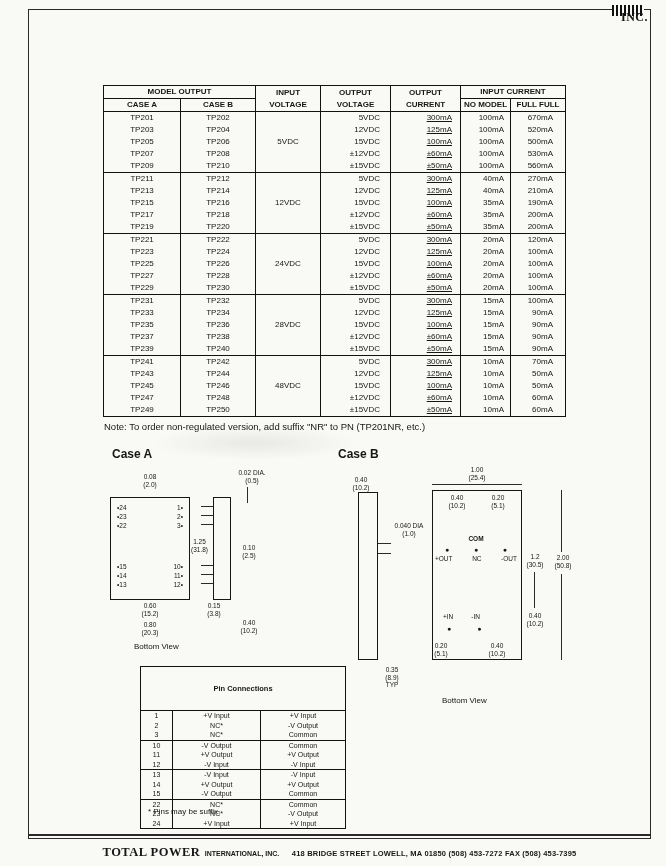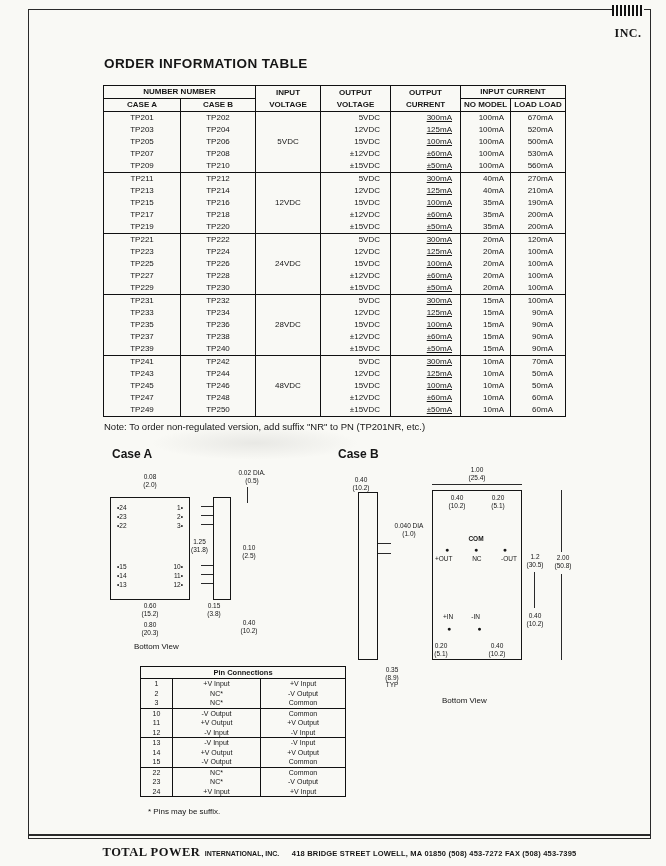--- a/index.html
+++ b/index.html
@@ -4,21 +4,21 @@
 <style>
   * { box-sizing:border-box; margin:0; padding:0; }
   html,body { background:#e9e9e4; }
   .page { position:relative; width:666px; height:866px; background:#f9f9f5;
           font-family:"Liberation Sans", sans-serif; color:#161616; overflow:hidden; margin:0 auto; }
   .ln { position:absolute; background:#2a2a2a; }
   .smudge { position:absolute; pointer-events:none;
             background:radial-gradient(ellipse at center, rgba(110,110,110,0.12), transparent 70%); }
   .barcode { position:absolute; left:612px; top:5px; width:32px; height:11px;
              background:repeating-linear-gradient(90deg,#111 0 2px,#f9f9f5 2px 4px); }
-  .inc { position:absolute; left:608px; top:26px; width:40px; text-align:center;
+  .inc { position:absolute; left:608px; top:10px; width:40px; text-align:right;
          font-family:"Liberation Serif", serif; font-weight:bold; font-size:12px; letter-spacing:0.5px; }
   .title { position:absolute; left:104px; top:56px; font-size:13.5px; font-weight:bold; letter-spacing:0.4px; }
 
   
   .order-table { position:absolute; left:103px; top:85px; width:462px;
                  border-collapse:collapse; table-layout:fixed; border:1.5px solid #111; }
   .order-table th { border:1px solid #111; font-weight:bold; font-size:8px; line-height:12px;
                     padding:0; text-align:center; white-space:pre-line; }
   .order-table td { border-left:1px solid #111; border-right:1px solid #111;
                     font-size:8px; line-height:12px; height:12px; padding:0; text-align:right; }
@@ -39,21 +39,21 @@
   .pinblock { position:absolute; left:4px; right:4px; }
   .pinrow { display:flex; justify-content:space-between; font-size:6.5px; line-height:9px; padding:0 2px; }
   .bv-label { position:absolute; font-size:8px; }
   .flexrow { position:absolute; display:flex; font-size:6.5px; line-height:8px; }
   .between { justify-content:space-between; }
   .dot { font-size:7px; line-height:8px; }
 
   
   .pin-table { position:absolute; left:140px; top:666px; width:205px;
                border-collapse:collapse; table-layout:fixed; border:1.5px solid #111; }
-  .pin-table th { border:1px solid #111; font-weight:bold; font-size:7.5px; line-height:11px; padding:0; text-align:center; }
+  .pin-table th { border:1px solid #111; font-weight:bold; font-size:7.5px; line-height:11px; padding:16px; text-align:center; }
   .pin-table td { border-left:1px solid #111; border-right:1px solid #111;
                   font-size:7px; line-height:9.5px; height:9.5px; padding:0; text-align:center; }
   .pin-table tbody tr:first-child td { border-top:1px solid #111; }
   .footnote { position:absolute; left:148px; top:807px; font-size:8px; }
 
   
   .footer-text { position:absolute; left:28px; top:842px; width:623px; text-align:center; white-space:nowrap; }
   .footer-text .brand { font-family:"Liberation Serif", serif; font-weight:bold; font-size:12.5px; letter-spacing:0.5px; }
   .footer-text .brand-suffix { font-weight:bold; font-size:7px; margin-right:8px; }
   .footer-text .address { font-weight:bold; font-size:7.5px; letter-spacing:0.2px; }
@@ -65,48 +65,47 @@
 
   <div class="ln" style="left:28px;top:9px;width:623px;height:1px;"></div>
   <div class="ln" style="left:28px;top:9px;width:1px;height:830px;"></div>
   <div class="ln" style="left:650px;top:9px;width:1px;height:830px;"></div>
 
   <div class="barcode"></div>
   <div class="inc">INC.</div>
 
   <div class="smudge" style="left:150px;top:426px;width:210px;height:34px;"></div>
 
-  <div class="title">ORDER INFORMATION TABLE</div>
 
   <table class="order-table" id="order-table">
     <colgroup>
       <col style="width:77px">
         <col style="width:75px">
         <col style="width:65px">
         <col style="width:70px">
       <col style="width:70px">
         <col style="width:50px">
         <col style="width:55px">
     </colgroup>
     <thead>
       <tr>
-        <th colspan="2">NUMBER NUMBER</th>
+        <th colspan="2">MODEL OUTPUT</th>
         <th rowspan="2">INPUT
 VOLTAGE</th>
         <th rowspan="2">OUTPUT
 VOLTAGE</th>
         <th rowspan="2">OUTPUT
 CURRENT</th>
         <th colspan="2">INPUT CURRENT</th>
       </tr>
       <tr>
         <th>CASE A</th>
         <th>CASE B</th>
         <th>NO MODEL</th>
-        <th>LOAD LOAD</th>
+        <th>FULL FULL</th>
       </tr>
     </thead>
   <tbody class="grp">
         <tr>
           <td class="c">TP201</td>
           <td class="c">TP202</td>
           <td class="c vmid" rowspan="5">5VDC</td>
           <td class="pv">5VDC</td>
           <td class="pc">300mA</td>
           <td class="pn">100mA</td>

